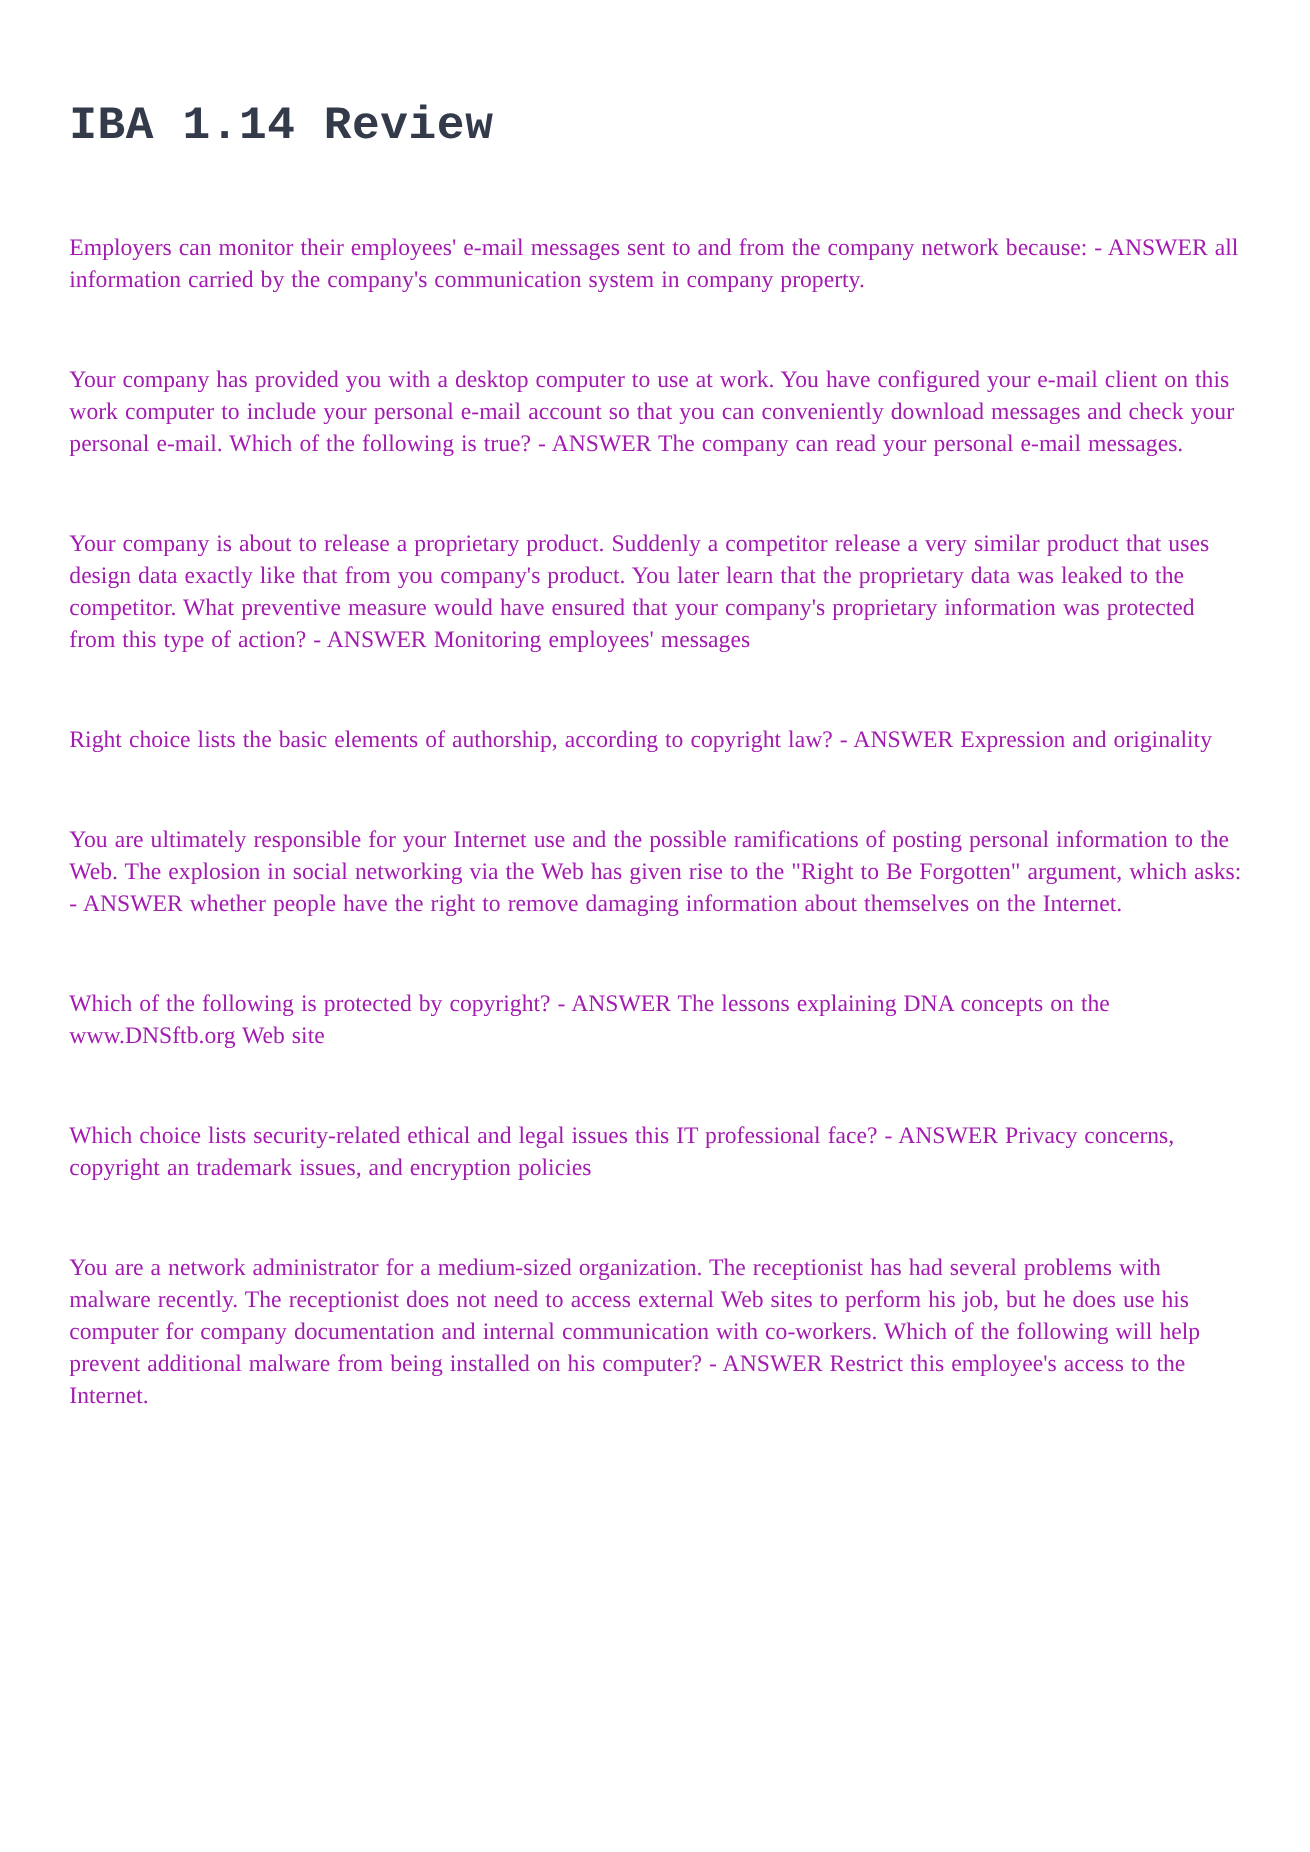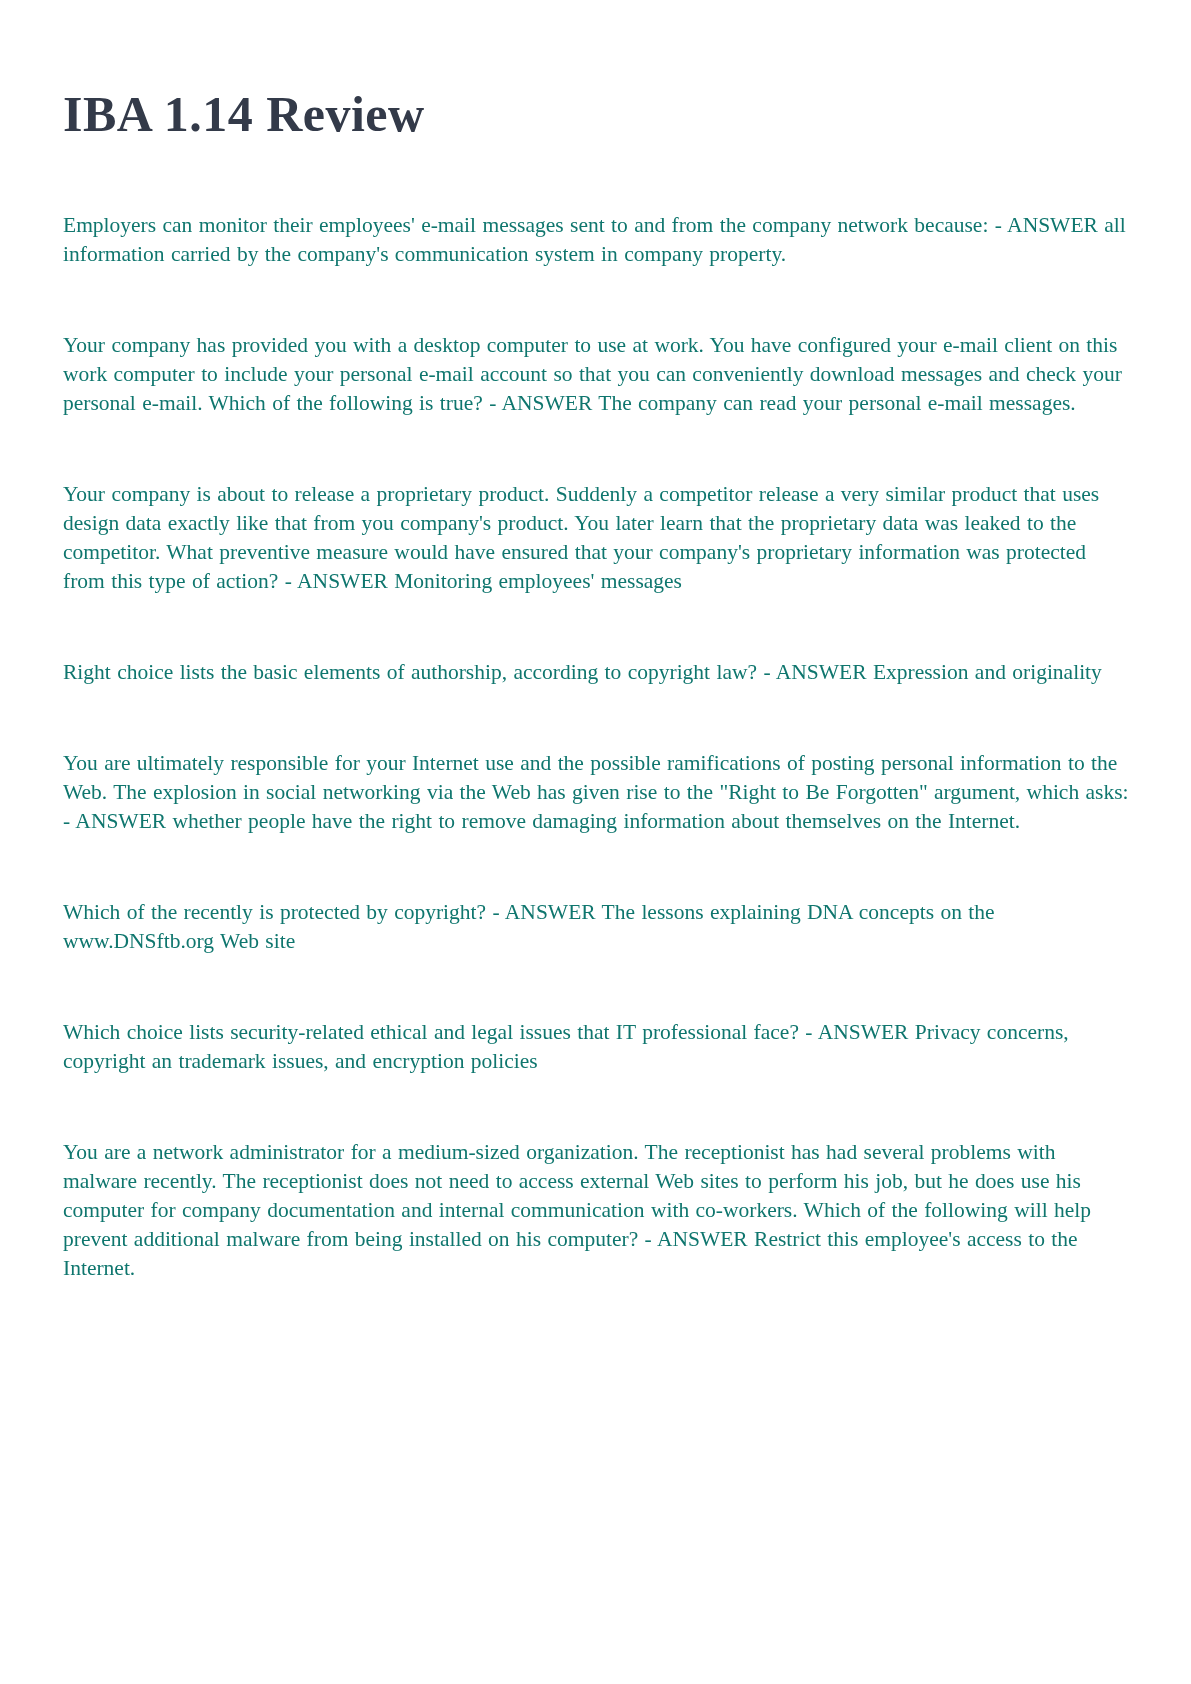--- a/index.html
+++ b/index.html
@@ -14,50 +14,51 @@
     overflow: hidden;
     font-family: "Liberation Serif", "DejaVu Serif", serif;
   }
   .doc {
     box-sizing: border-box;
     width: 1191px;
     padding: 90px 58px 0 63px;
     color: #333a49;
   }
   .doc-title {
-    font-size: 50px;
+    font-size: 42px;
     line-height: 48px;
     font-weight: bold;
     margin: 0 0 73px 0;
     color: #333a49;
     letter-spacing: 0.5px;
+    font-family: Liberation Mono, monospace;
   }
   .qa-paragraph {
     font-size: 21.5px;
     line-height: 29px;
     margin: 0 0 62px 0;
-    color: #0f766e;
+    color: #a21caf;
     word-spacing: 1px;
     font-family: Liberation Serif, serif;
   }
 </style>
 </head>
 <body>
 
 <div class="doc">
   <h1 class="doc-title">IBA 1.14 Review</h1>
 
   <p class="qa-paragraph">Employers can monitor their employees' e-mail messages sent to and from the company network because: - ANSWER all information carried by the company's communication system in company property.</p>
 
   <p class="qa-paragraph">Your company has provided you with a desktop computer to use at work. You have configured your e-mail client on this work computer to include your personal e-mail account so that you can conveniently download messages and check your personal e-mail. Which of the following is true? - ANSWER The company can read your personal e-mail messages.</p>
 
   <p class="qa-paragraph">Your company is about to release a proprietary product. Suddenly a competitor release a very similar product that uses design data exactly like that from you company's product. You later learn that the proprietary data was leaked to the competitor. What preventive measure would have ensured that your company's proprietary information was protected from this type of action? - ANSWER Monitoring employees' messages</p>
 
   <p class="qa-paragraph">Right choice lists the basic elements of authorship, according to copyright law? - ANSWER Expression and originality</p>
 
   <p class="qa-paragraph">You are ultimately responsible for your Internet use and the possible ramifications of posting personal information to the Web. The explosion in social networking via the Web has given rise to the "Right to Be Forgotten" argument, which asks: - ANSWER whether people have the right to remove damaging information about themselves on the Internet.</p>
 
-  <p class="qa-paragraph">Which of the recently is protected by copyright? - ANSWER The lessons explaining DNA concepts on the www.DNSftb.org Web site</p>
+  <p class="qa-paragraph">Which of the following is protected by copyright? - ANSWER The lessons explaining DNA concepts on the www.DNSftb.org Web site</p>
 
-  <p class="qa-paragraph">Which choice lists security-related ethical and legal issues that IT professional face? - ANSWER Privacy concerns, copyright an trademark issues, and encryption policies</p>
+  <p class="qa-paragraph">Which choice lists security-related ethical and legal issues this IT professional face? - ANSWER Privacy concerns, copyright an trademark issues, and encryption policies</p>
 
   <p class="qa-paragraph">You are a network administrator for a medium-sized organization. The receptionist has had several problems with malware recently. The receptionist does not need to access external Web sites to perform his job, but he does use his computer for company documentation and internal communication with co-workers. Which of the following will help prevent additional malware from being installed on his computer? - ANSWER Restrict this employee's access to the Internet.</p>
 </div>
 
 </body></html>

